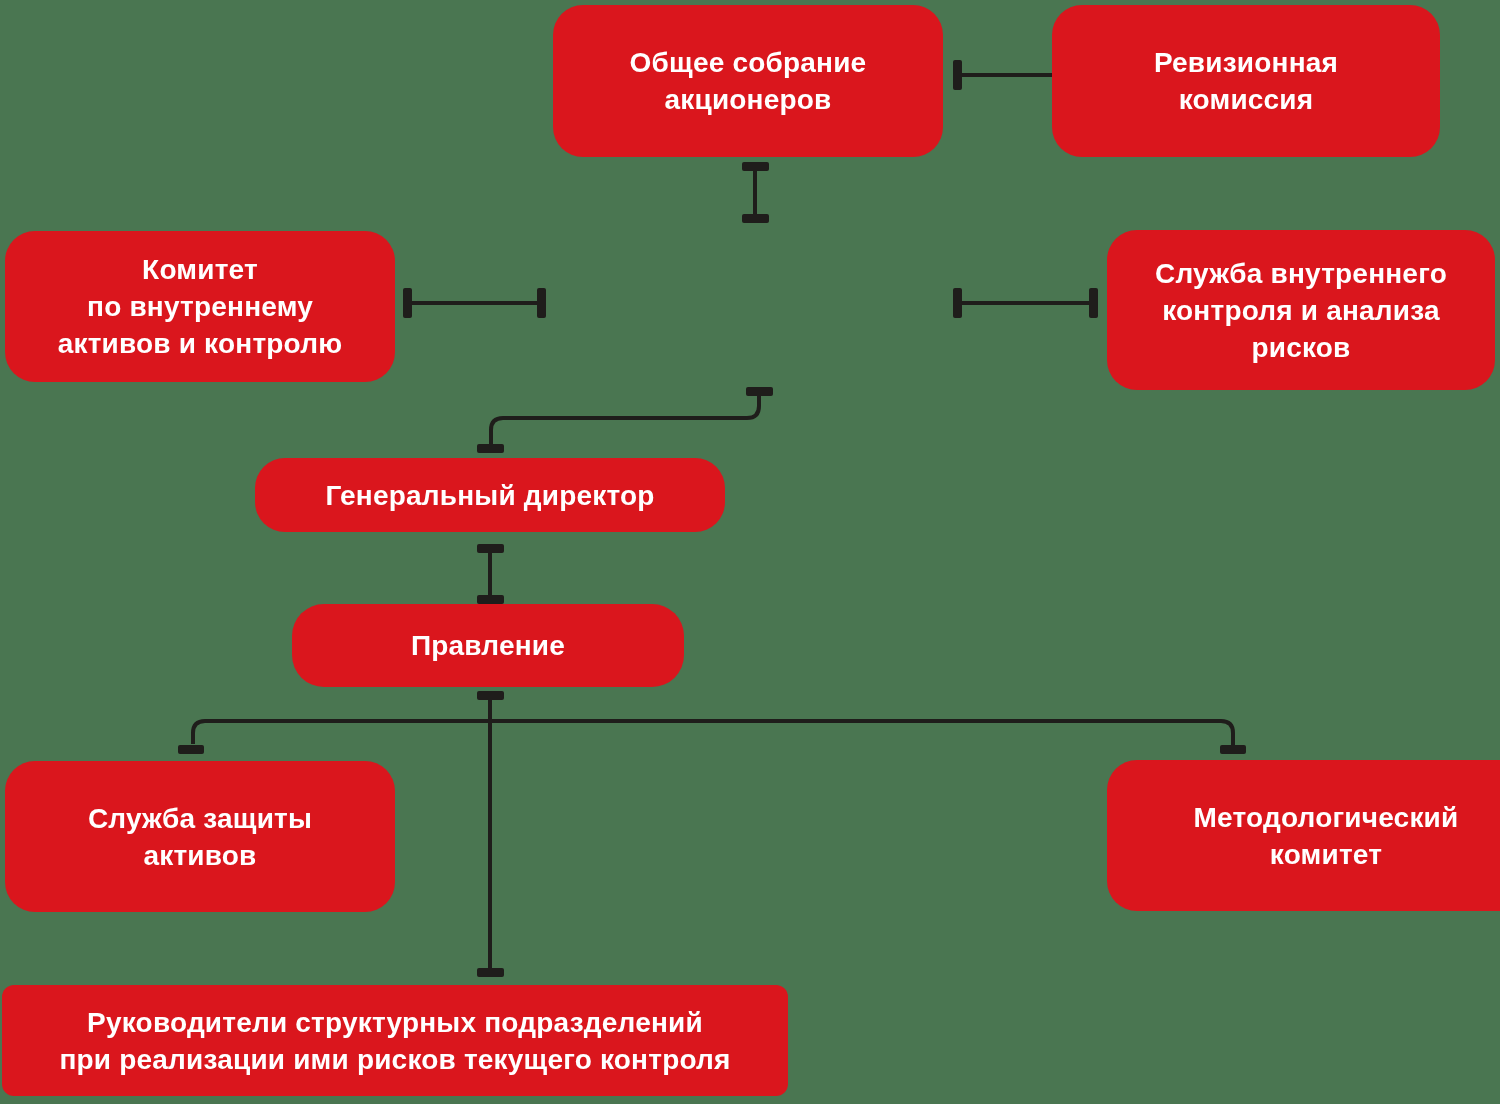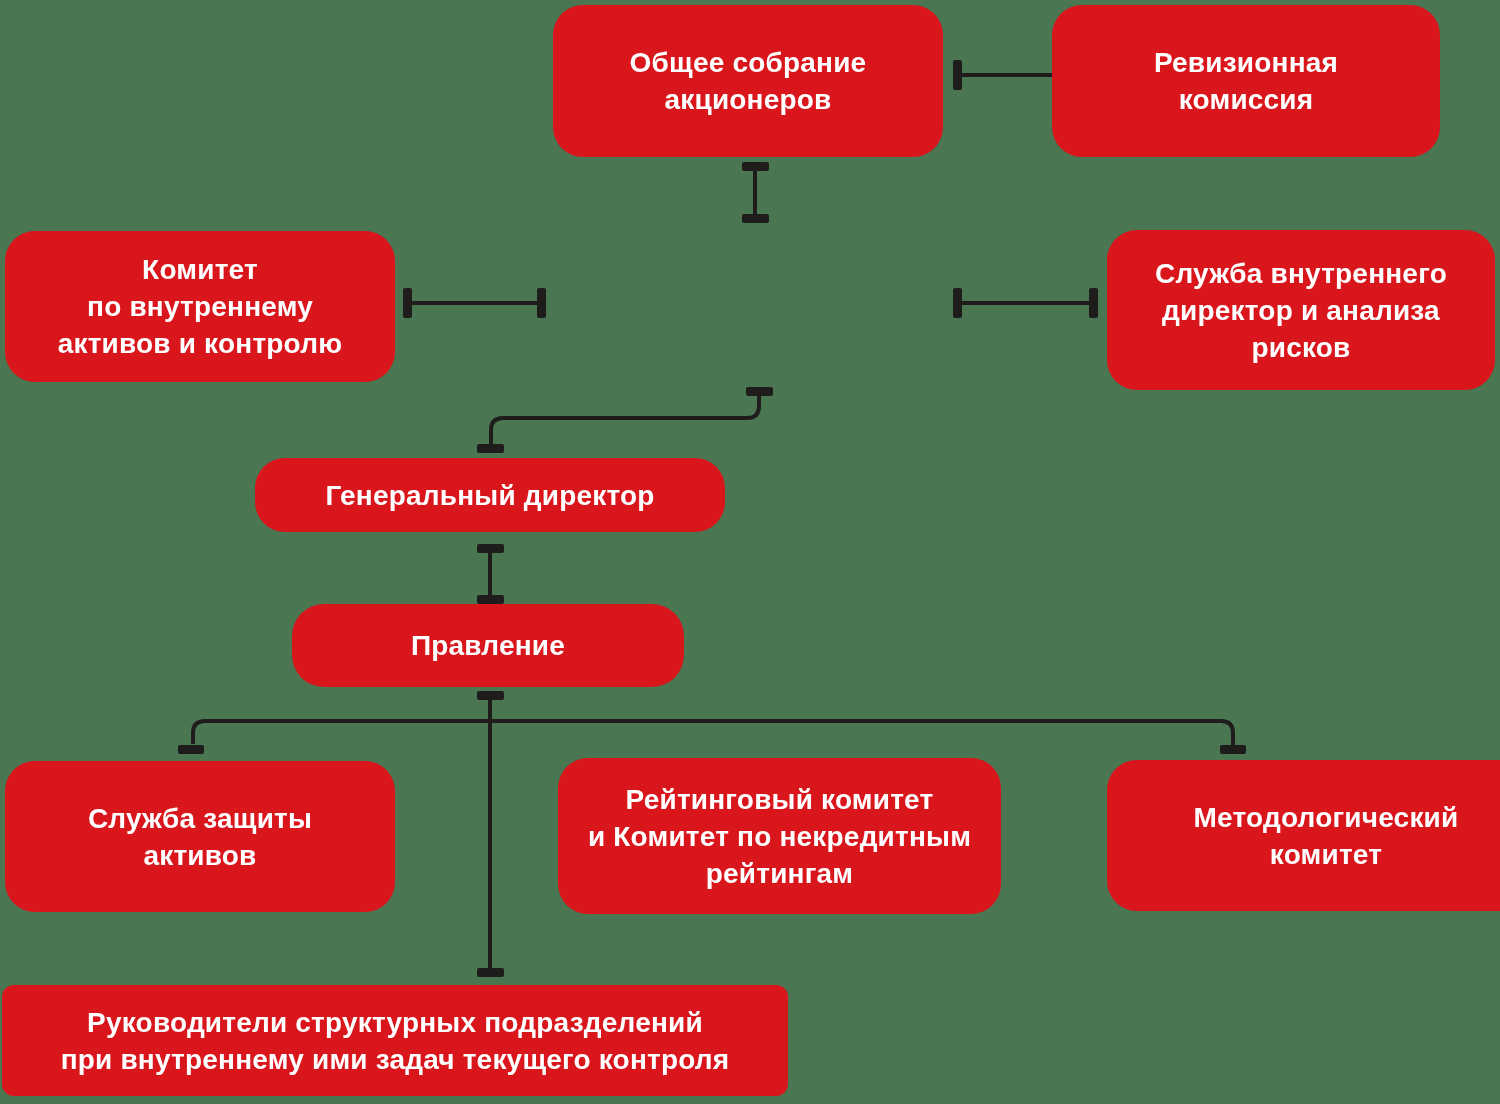--- a/index.html
+++ b/index.html
@@ -119,39 +119,34 @@
       <div class="node-line">Ревизионная</div>
       <div class="node-line">комиссия</div>
     </div>
     <div class="node" style="left: 5px; top: 231px; width: 390px; height: 151px;">
       <div class="node-line">Комитет</div>
       <div class="node-line">по внутреннему</div>
       <div class="node-line">активов и контролю</div>
     </div>
     <div class="node" style="left: 1107px; top: 230px; width: 388px; height: 160px;">
       <div class="node-line">Служба внутреннего</div>
-      <div class="node-line">директор и анализа</div>
+      <div class="node-line">контроля и анализа</div>
       <div class="node-line">рисков</div>
     </div>
     <div class="node" style="left: 255px; top: 458px; width: 470px; height: 74px;">
       <div class="node-line">Генеральный директор</div>
     </div>
     <div class="node" style="left: 292px; top: 604px; width: 392px; height: 83px; border-radius: 32px;">
       <div class="node-line">Правление</div>
     </div>
     <div class="node" style="left: 5px; top: 761px; width: 390px; height: 151px; align-items: center;">
       <div class="node-line">Служба защиты</div>
       <div class="node-line">активов</div>
     </div>
-    <div class="node" style="left: 558px; top: 758px; width: 443px; height: 156px;">
-      <div class="node-line">Рейтинговый комитет</div>
-      <div class="node-line">и Комитет по некредитным</div>
-      <div class="node-line">рейтингам</div>
-    </div>
     <div class="node" style="left: 1107px; top: 760px; width: 438px; height: 151px;">
       <div class="node-line">Методологический</div>
       <div class="node-line">комитет</div>
     </div>
     <div class="node" style="left: 2px; top: 985px; width: 786px; height: 111px; border-radius: 12px;">
       <div class="node-line">Руководители структурных подразделений</div>
-      <div class="node-line">при внутреннему ими задач текущего контроля</div>
+      <div class="node-line">при реализации ими рисков текущего контроля</div>
     </div>
   </div>
 
 </body></html>

